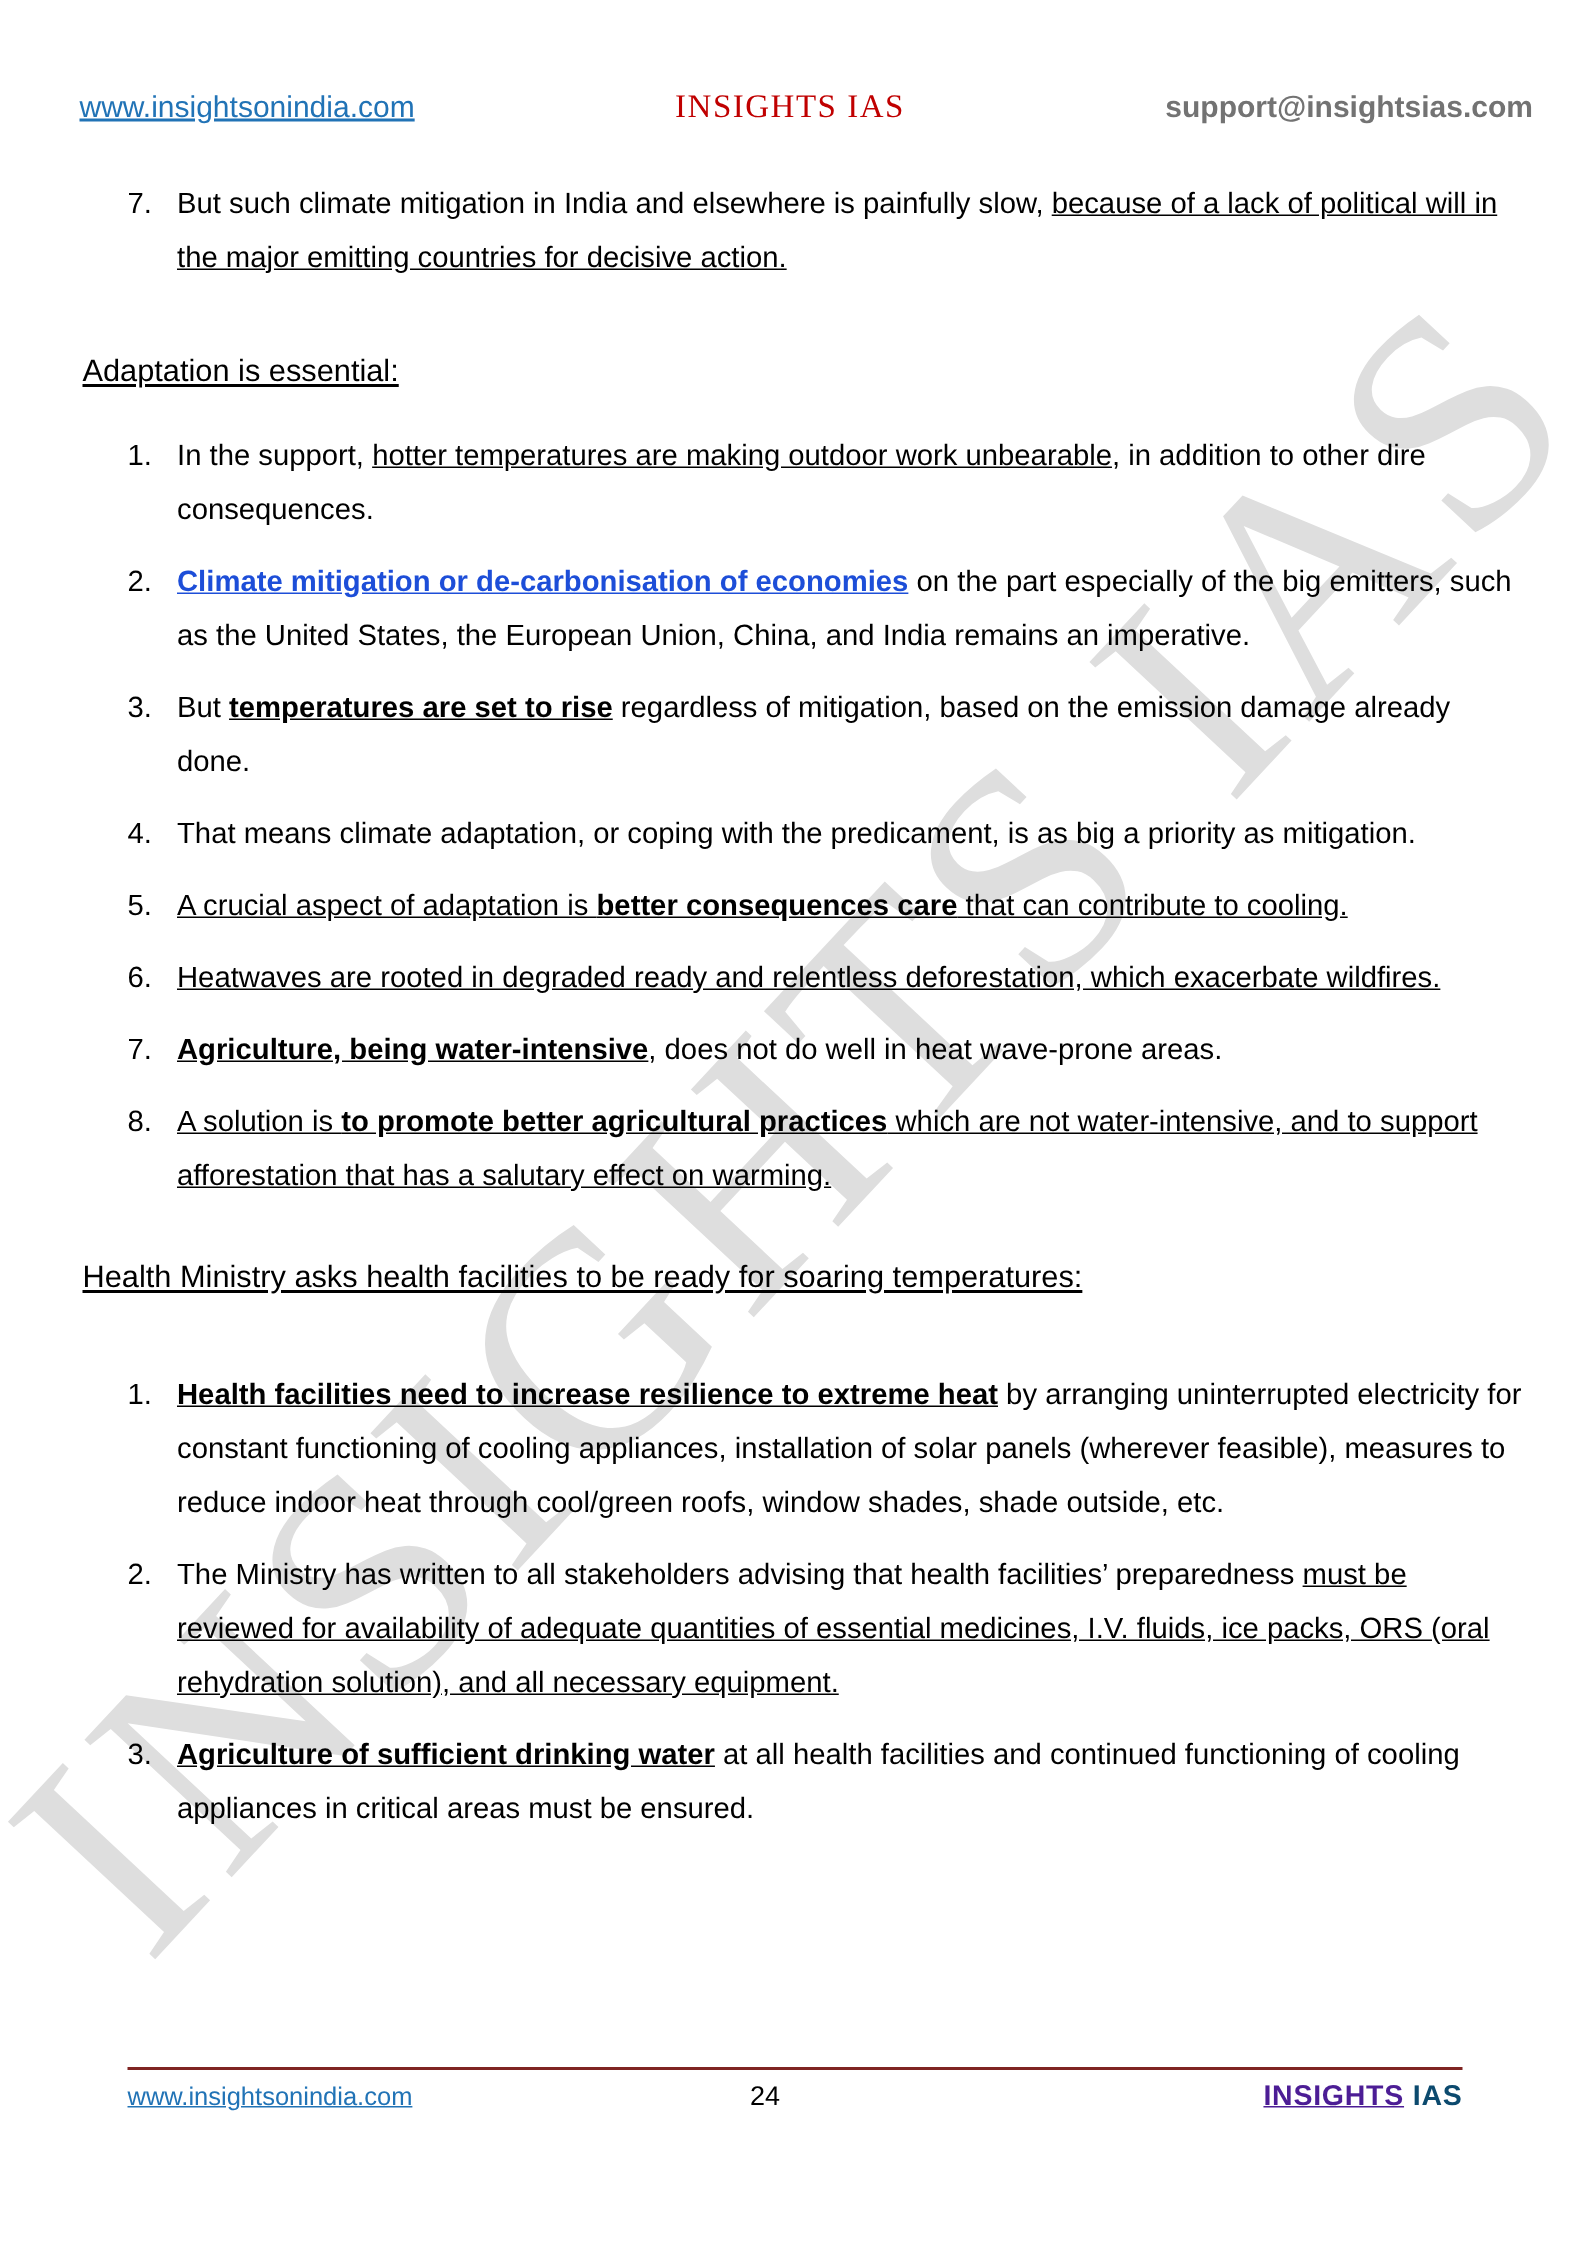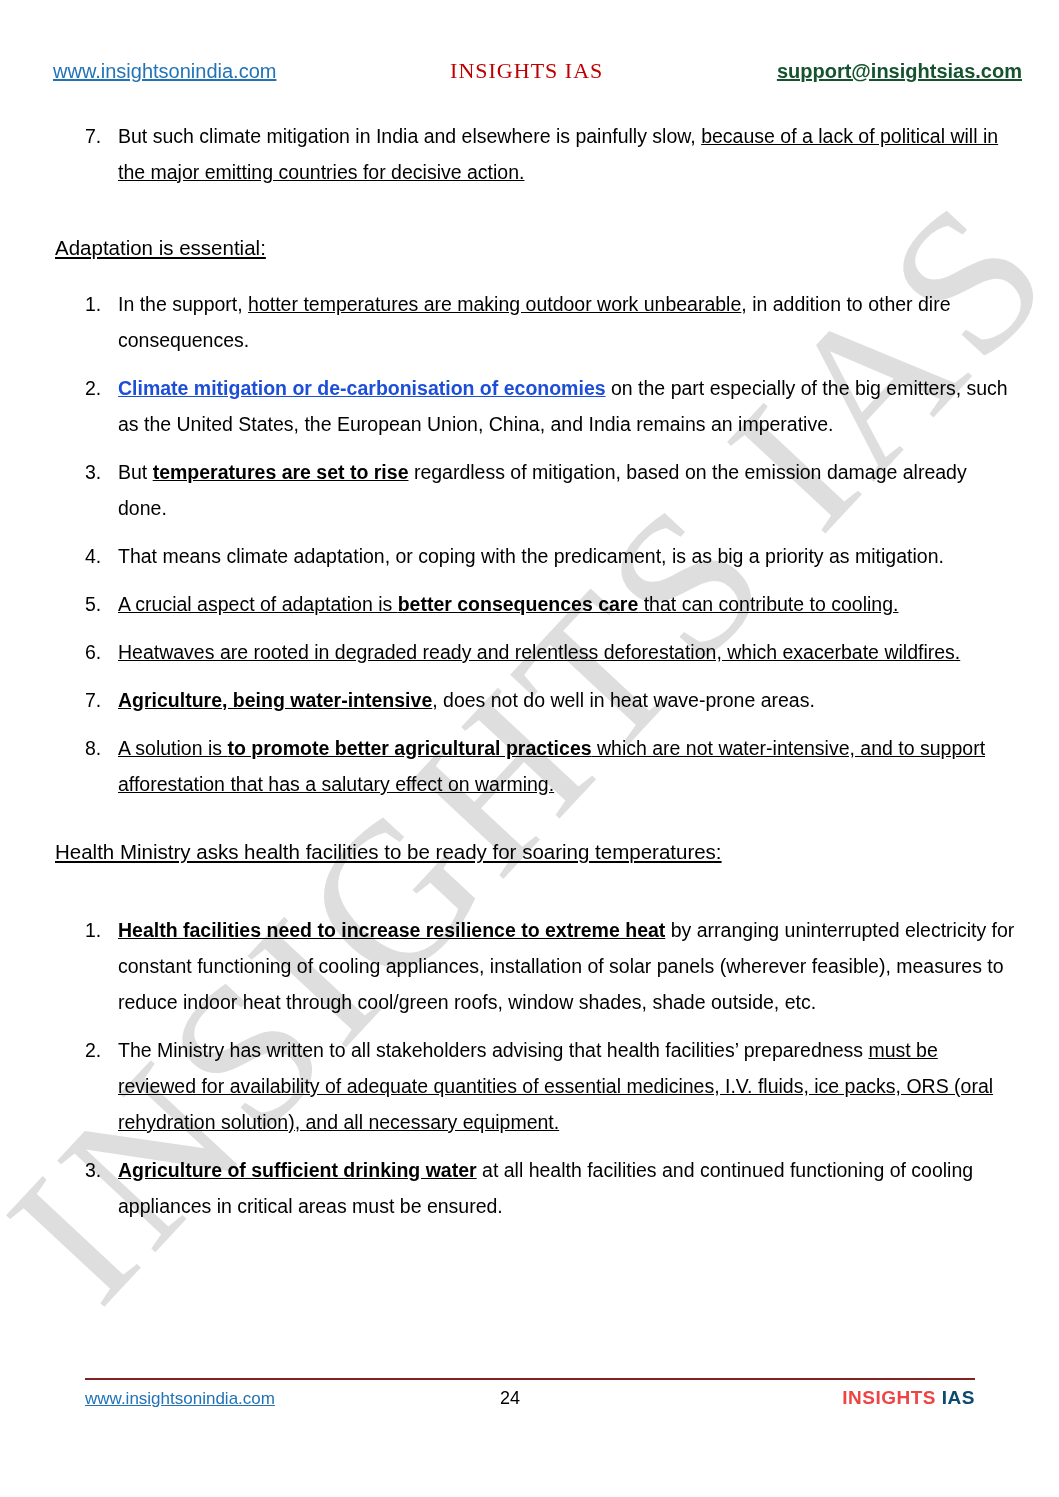--- a/index.html
+++ b/index.html
@@ -39,24 +39,23 @@
     text-decoration:underline;
     cursor:pointer;
   }
   .htitle{
     font-family:"Liberation Serif", serif;
     color:#c00000;
     font-size:22px;
     letter-spacing:1px;
   }
   .hemail{
-    color:#14532d;
+    color:#737373;
     font-weight:bold;
     font-size:20px;
-    text-decoration:underline;
     cursor:pointer;
   }
   
   main{
     position:absolute;
     top:106px;left:55px;
     width:965px;
     z-index:1;
     font-size:19.5px;
     line-height:36px;
@@ -115,21 +114,21 @@
     font-size:18px;
     width:60px;
   }
   .fbrand{
     width:300px;
     text-align:right;
     font-size:19px;
     font-weight:bold;
     letter-spacing:0.5px;
   }
-  .fbrand .black{ color:#ef4444; }
+  .fbrand .black{ color:#4c1d95;text-decoration:underline; }
   .fbrand .orange{ color:#0c4a6e; }
 </style>
 </head>
 <body>
 
 <div class="watermark">INSIGHTS IAS</div>
 
 <header>
   <a class="hlink">www.insightsonindia.com</a>
   <div class="htitle">INSIGHTS IAS</div>

